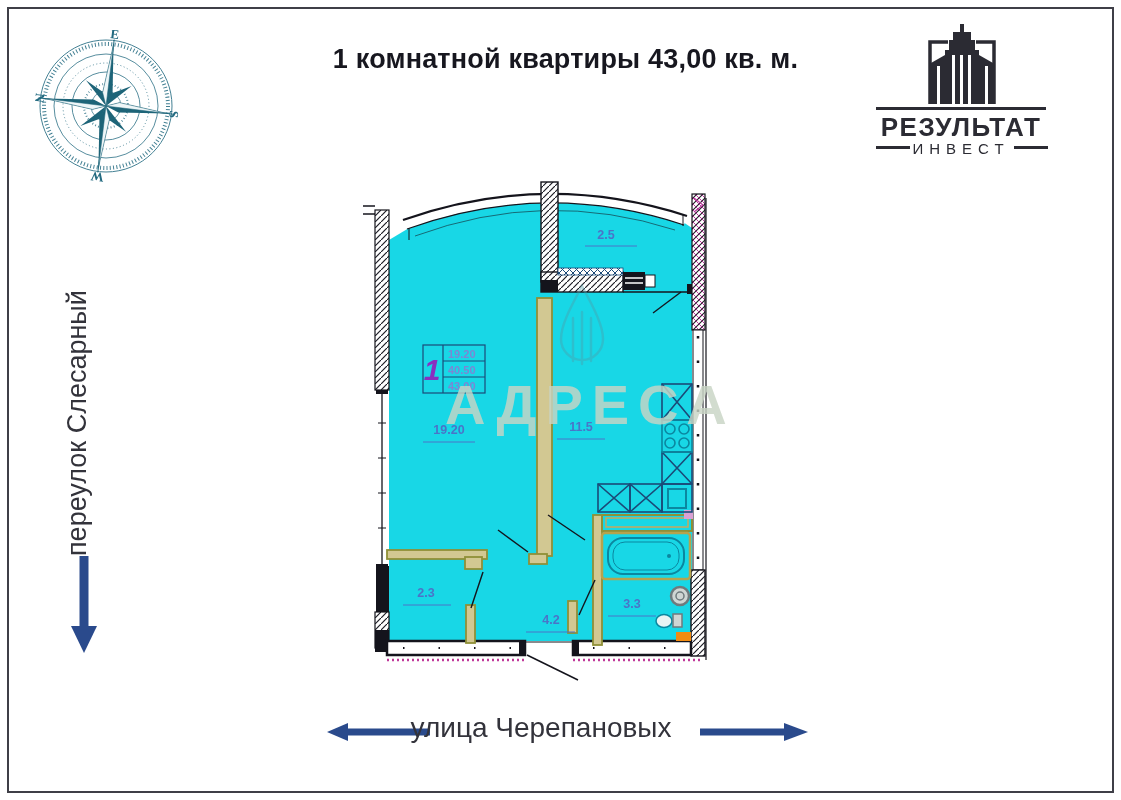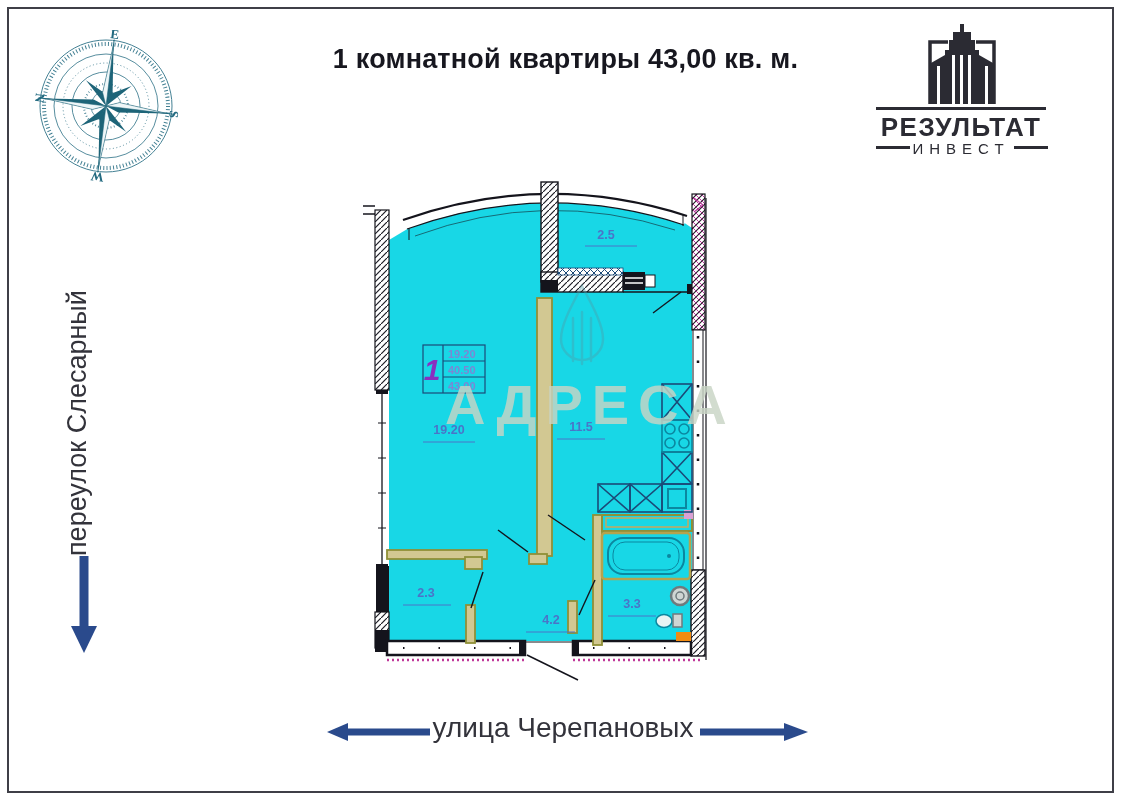--- a/index.html
+++ b/index.html
@@ -11,21 +11,21 @@
   .title .l1{font-size:31px;font-weight:bold;letter-spacing:.5px;line-height:34px;}
   .title .l2{font-size:27px;font-weight:bold;letter-spacing:.2px;line-height:31px;padding-left:10px;}
   
   .compass{position:absolute;left:34px;top:30px;}
   .logo{position:absolute;left:868px;top:22px;}
   
   .street-left{position:absolute;left:62px;top:294px;height:262px;
       writing-mode:vertical-rl;transform:rotate(180deg);
       font-size:27px;color:#33333b;white-space:nowrap;}
   .arrow-down{position:absolute;left:70px;top:556px;}
-  .street-bottom{position:absolute;left:432px;top:712px;width:262px;text-align:center;
+  .street-bottom{position:absolute;left:410px;top:712px;width:262px;text-align:center;
       font-size:28px;color:#33333b;}
   .arrow-left{position:absolute;left:326px;top:722px;}
   .arrow-right{position:absolute;left:698px;top:722px;}
   
   .plan{position:absolute;left:363px;top:168px;}
   .plan-label{font-family:"Liberation Sans",sans-serif;font-weight:bold;font-size:12.5px;}
   .watermark{position:absolute;left:445px;top:372px;width:300px;z-index:5;
       font-size:56px;font-weight:bold;letter-spacing:9px;color:rgba(200,212,196,0.82);
       pointer-events:none;white-space:nowrap;}
 </style>

